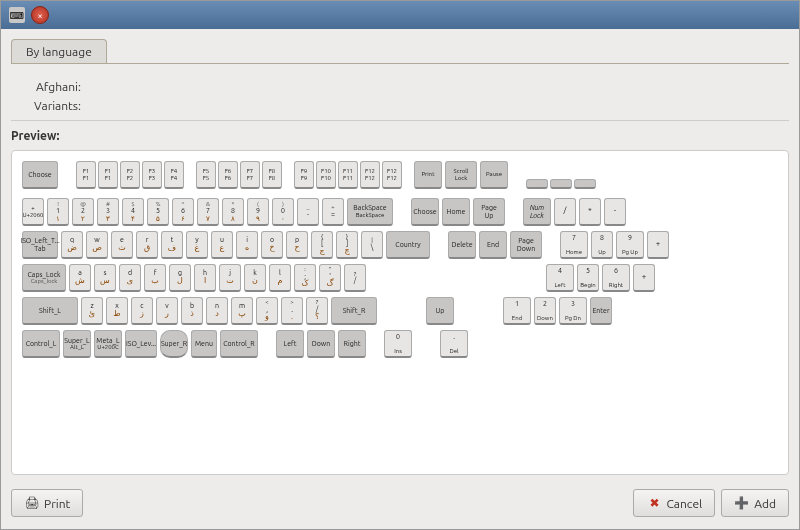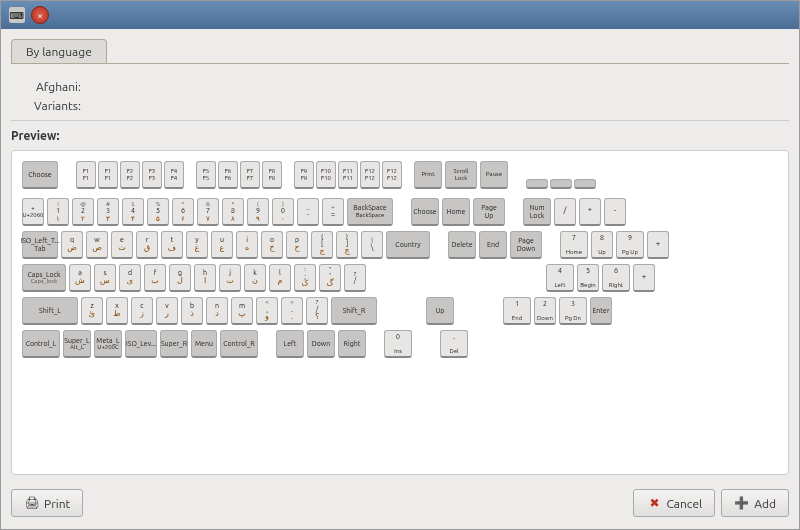--- a/index.html
+++ b/index.html
@@ -386,21 +386,21 @@
         <div class="key" style="width:22px;">
             <span style="font-size:6px;color:#555;">+</span>
             <span style="font-size:7px;">=</span>
           </div>
         <div class="key dark" style="width:46px;font-size:7px;">BackSpace<br><span style="font-size:6px;">BackSpace</span></div>
         <div class="section-gap"></div>
         <div class="key dark" style="width:28px;font-size:7px;">Choose</div>
         <div class="key dark" style="width:28px;font-size:7px;">Home</div>
         <div class="key dark" style="width:32px;font-size:7px;line-height:1.1;">Page<br>Up</div>
         <div class="section-gap"></div>
-        <div class="key dark" style="width:28px;font-size:7px;">Num<br>Lock</div>
+        <div class="key dark" style="width:28px;font-size:7px;font-style:italic;">Num<br>Lock</div>
         <div class="key" style="width:22px;font-size:8px;">/</div>
         <div class="key" style="width:22px;font-size:8px;">*</div>
         <div class="key" style="width:22px;font-size:8px;">-</div>
       </div>
 
       <div class="kbd-row">
         <div class="key dark" style="width:36px;font-size:7px;line-height:1.1;">ISO_Left_T...<br>Tab</div>
 
         <div class="key" style="width:22px;">
             <span style="font-size:7px;">q</span>
@@ -622,21 +622,21 @@
             <span style="font-size:6px;">Pg Dn</span>
           </div>
         <div class="key dark" style="width:22px;font-size:7px;">Enter</div>
       </div>
 
       <div class="kbd-row">
         <div class="key dark" style="width:38px;font-size:7px;line-height:1.1;">Control_L</div>
         <div class="key dark" style="width:28px;font-size:7px;line-height:1.1;">Super_L<br><span style="font-size:6px;">Alt_L</span></div>
         <div class="key dark" style="width:28px;font-size:7px;line-height:1.1;">Meta_L<br><span style="font-size:6px;">U+200C</span></div>
         <div class="key dark" style="width:32px;font-size:7px;line-height:1.1;">ISO_Lev...</div>
-        <div class="key dark" style="width:28px;font-size:7px;">Super_R</div>
+        <div class="key dark" style="width:28px;font-size:7px;border-radius:10px;">Super_R</div>
         <div class="key dark" style="width:26px;font-size:7px;">Menu</div>
         <div class="key dark" style="width:38px;font-size:7px;">Control_R</div>
         <div class="section-gap"></div>
         <div class="key dark" style="width:28px;font-size:7px;">Left</div>
         <div class="key dark" style="width:28px;font-size:7px;">Down</div>
         <div class="key dark" style="width:28px;font-size:7px;">Right</div>
         <div class="section-gap"></div>
         <div class="key" style="width:28px;font-size:7px;line-height:1.1;">
             <span>0</span>
             <br>

